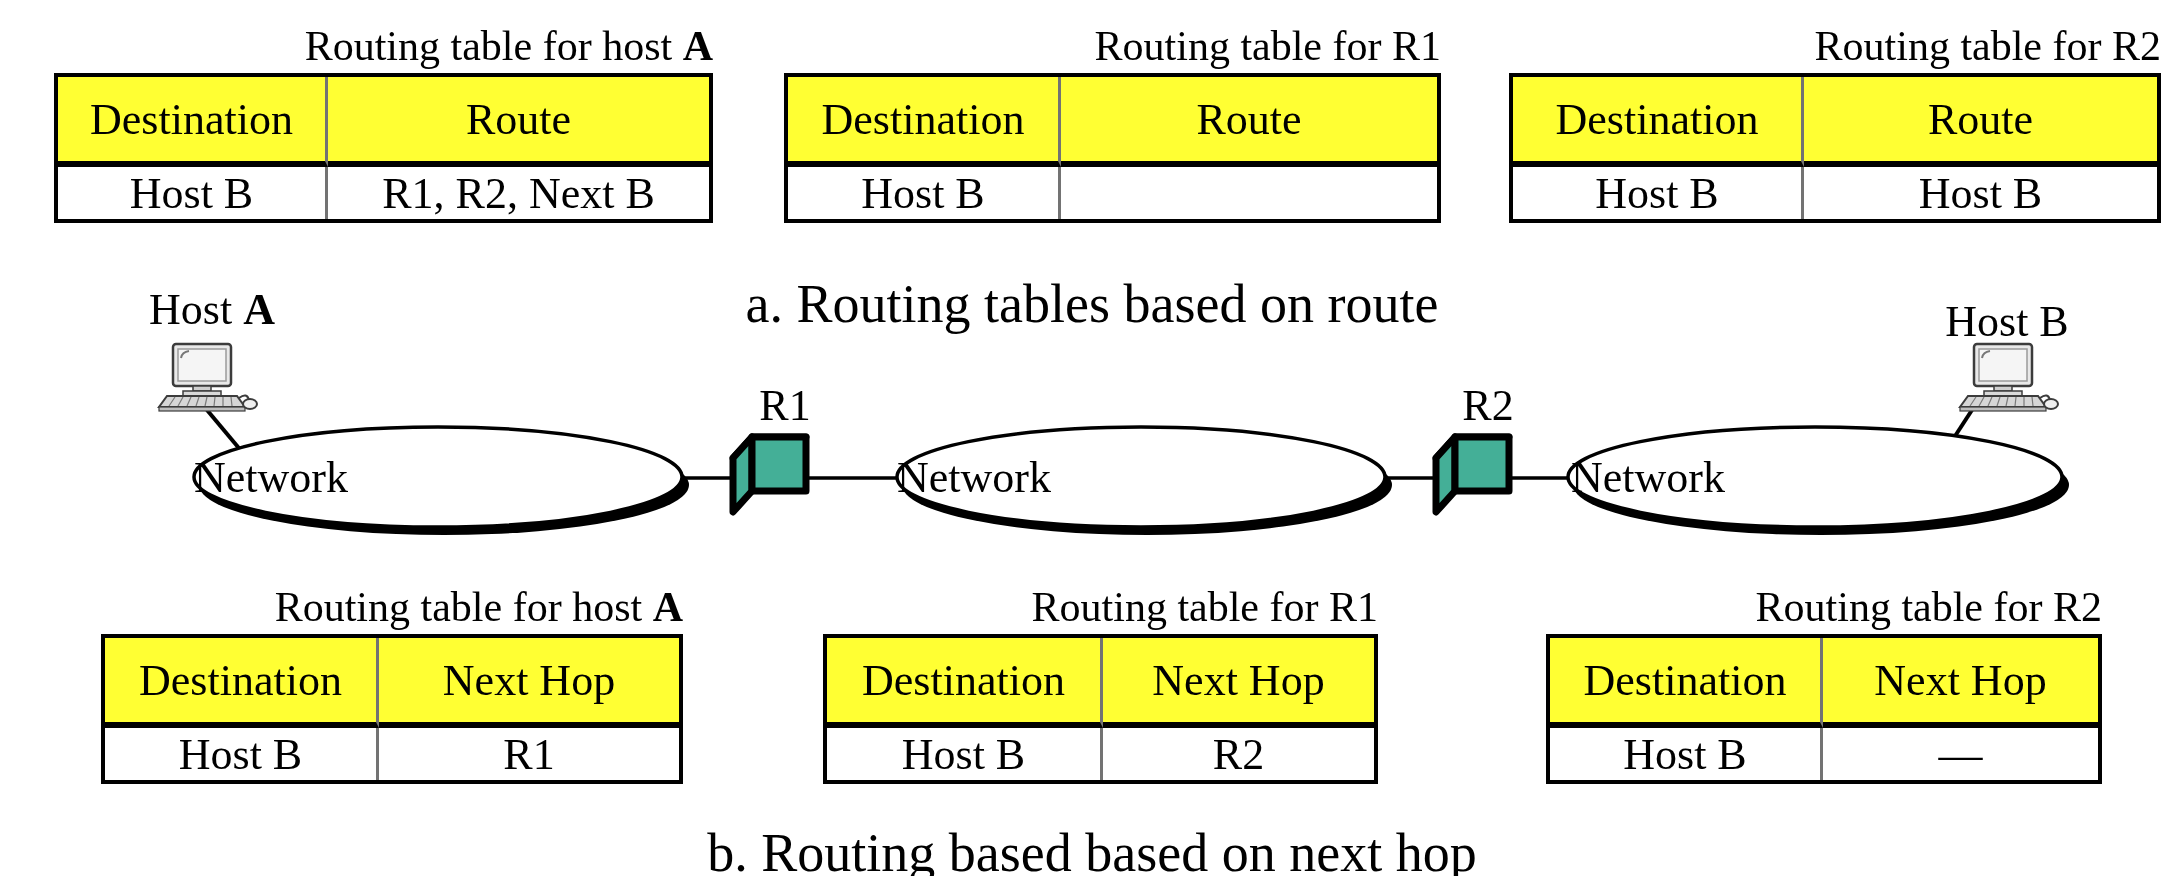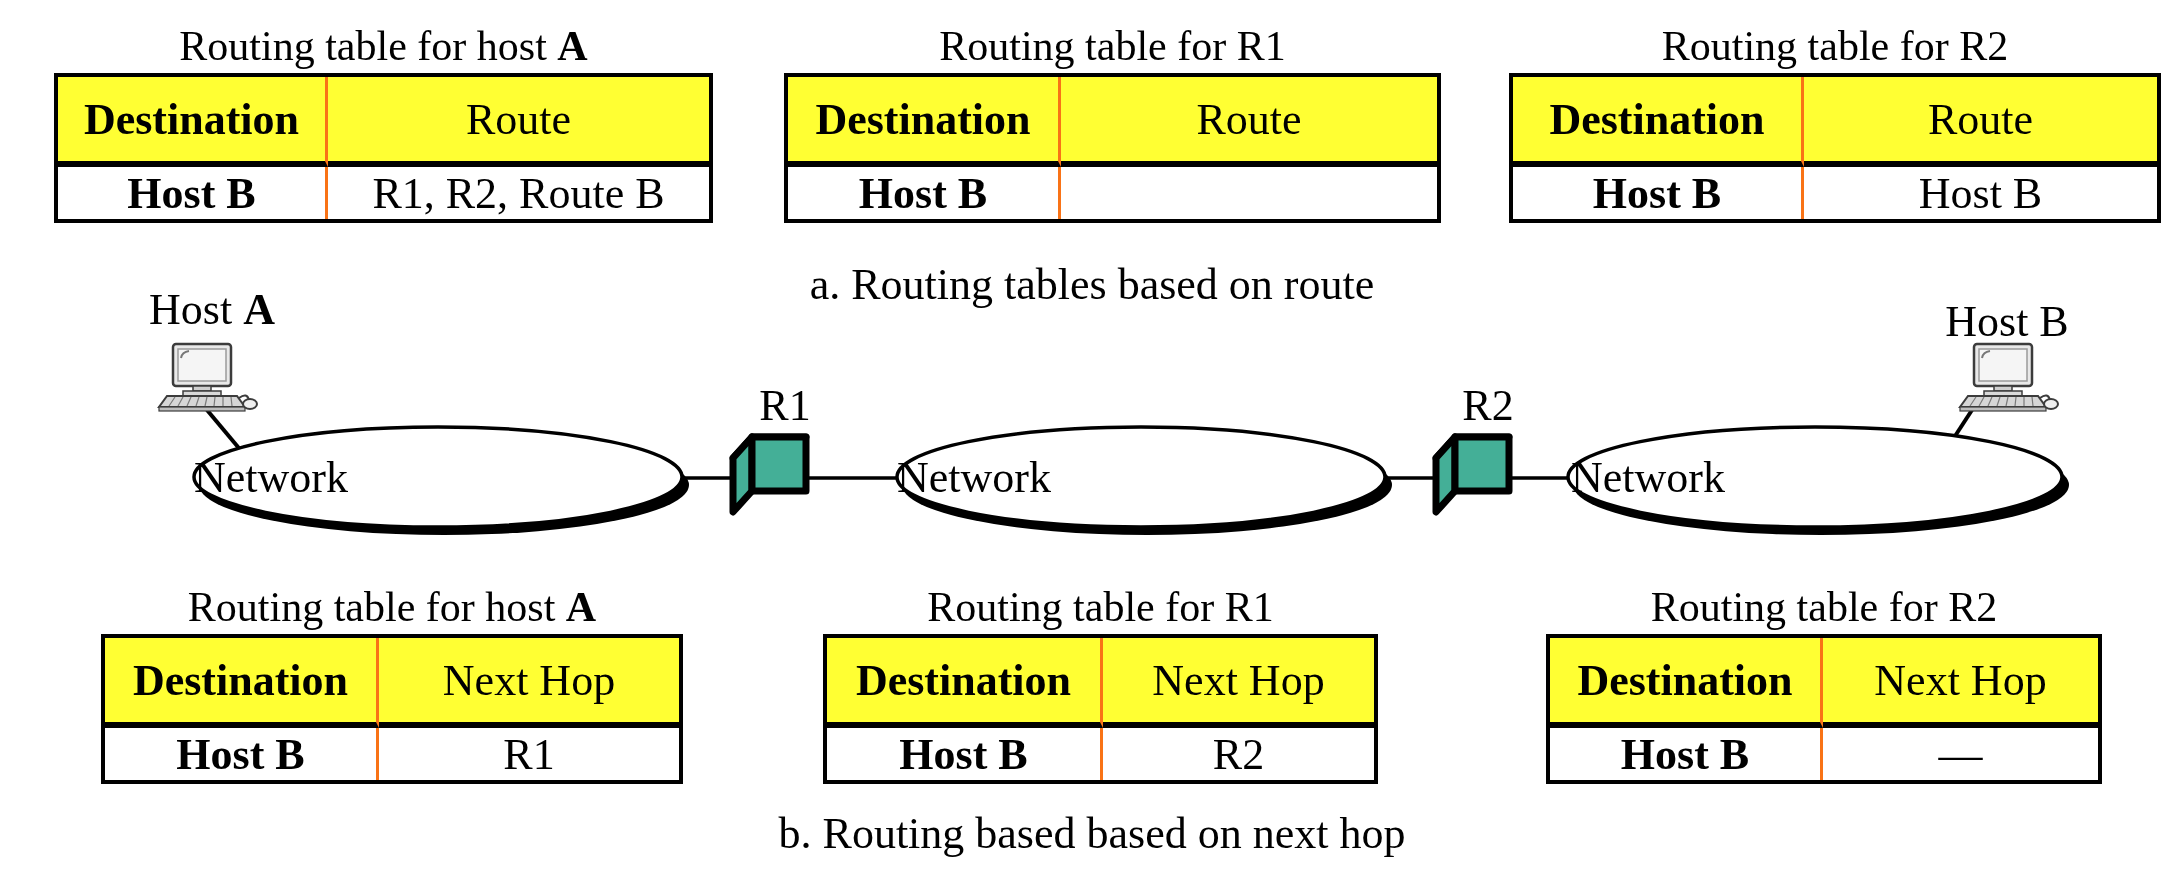--- a/index.html
+++ b/index.html
@@ -2,46 +2,46 @@
 <html><head>
 <meta charset="utf-8">
 <style>
   html,body{margin:0;padding:0;background:#fff;}
   body{width:2184px;height:876px;position:relative;overflow:hidden;
        font-family:"Liberation Serif","DejaVu Serif",serif;color:#000;}
   .abs{position:absolute;}
 
   
   .tgroup{position:absolute;}
-  .ttitle{height:49px;line-height:44px;text-align:center;font-size:42px;white-space:nowrap;}
+  .ttitle{height:49px;line-height:44px;text-align:right;font-size:42px;white-space:nowrap;}
   .ttable{border:4px solid #000;background:#fff;display:grid;grid-template-columns:var(--c1) 1fr;}
   .hcell{background:var(--hdr,#FFFF33);border-bottom:6px solid #000;height:84px;
          display:flex;align-items:center;justify-content:center;font-size:44px;}
   .dcell{height:52px;display:flex;align-items:center;justify-content:center;font-size:44px;background:#fff;}
-  .cdiv{border-right:3px solid #f97316;font-weight:bold;}
+  .cdiv{border-right:3px solid #737373;}
 
   
-  .caption{position:absolute;left:0;width:100%;text-align:center;font-size:44px;line-height:48px;}
+  .caption{position:absolute;left:0;width:100%;text-align:center;font-size:54px;line-height:48px;margin-top:19px;}
 
   
   .dlabel{position:absolute;text-align:center;font-size:44px;line-height:52px;white-space:nowrap;}
   .netlabel{position:absolute;text-align:left;font-size:44px;line-height:56px;}
 
   svg{display:block;}
 </style>
 </head>
 <body>
 
 <div class="tgroup" style="left:54px;top:24px;width:659px;--c1:270px">
   <div class="ttitle"><span>Routing table for host </span><b>A</b></div>
   <div class="ttable">
     <div class="hcell cdiv">Destination</div>
     <div class="hcell">Route</div>
     <div class="dcell cdiv">Host B</div>
-    <div class="dcell">R1, R2, Route B</div>
+    <div class="dcell">R1, R2, Next B</div>
   </div>
 </div>
 
 <div class="tgroup" style="left:784px;top:24px;width:657px;--c1:273px">
   <div class="ttitle"><span>Routing table for R1</span><b></b></div>
   <div class="ttable">
     <div class="hcell cdiv">Destination</div>
     <div class="hcell">Route</div>
     <div class="dcell cdiv">Host B</div>
   </div>

